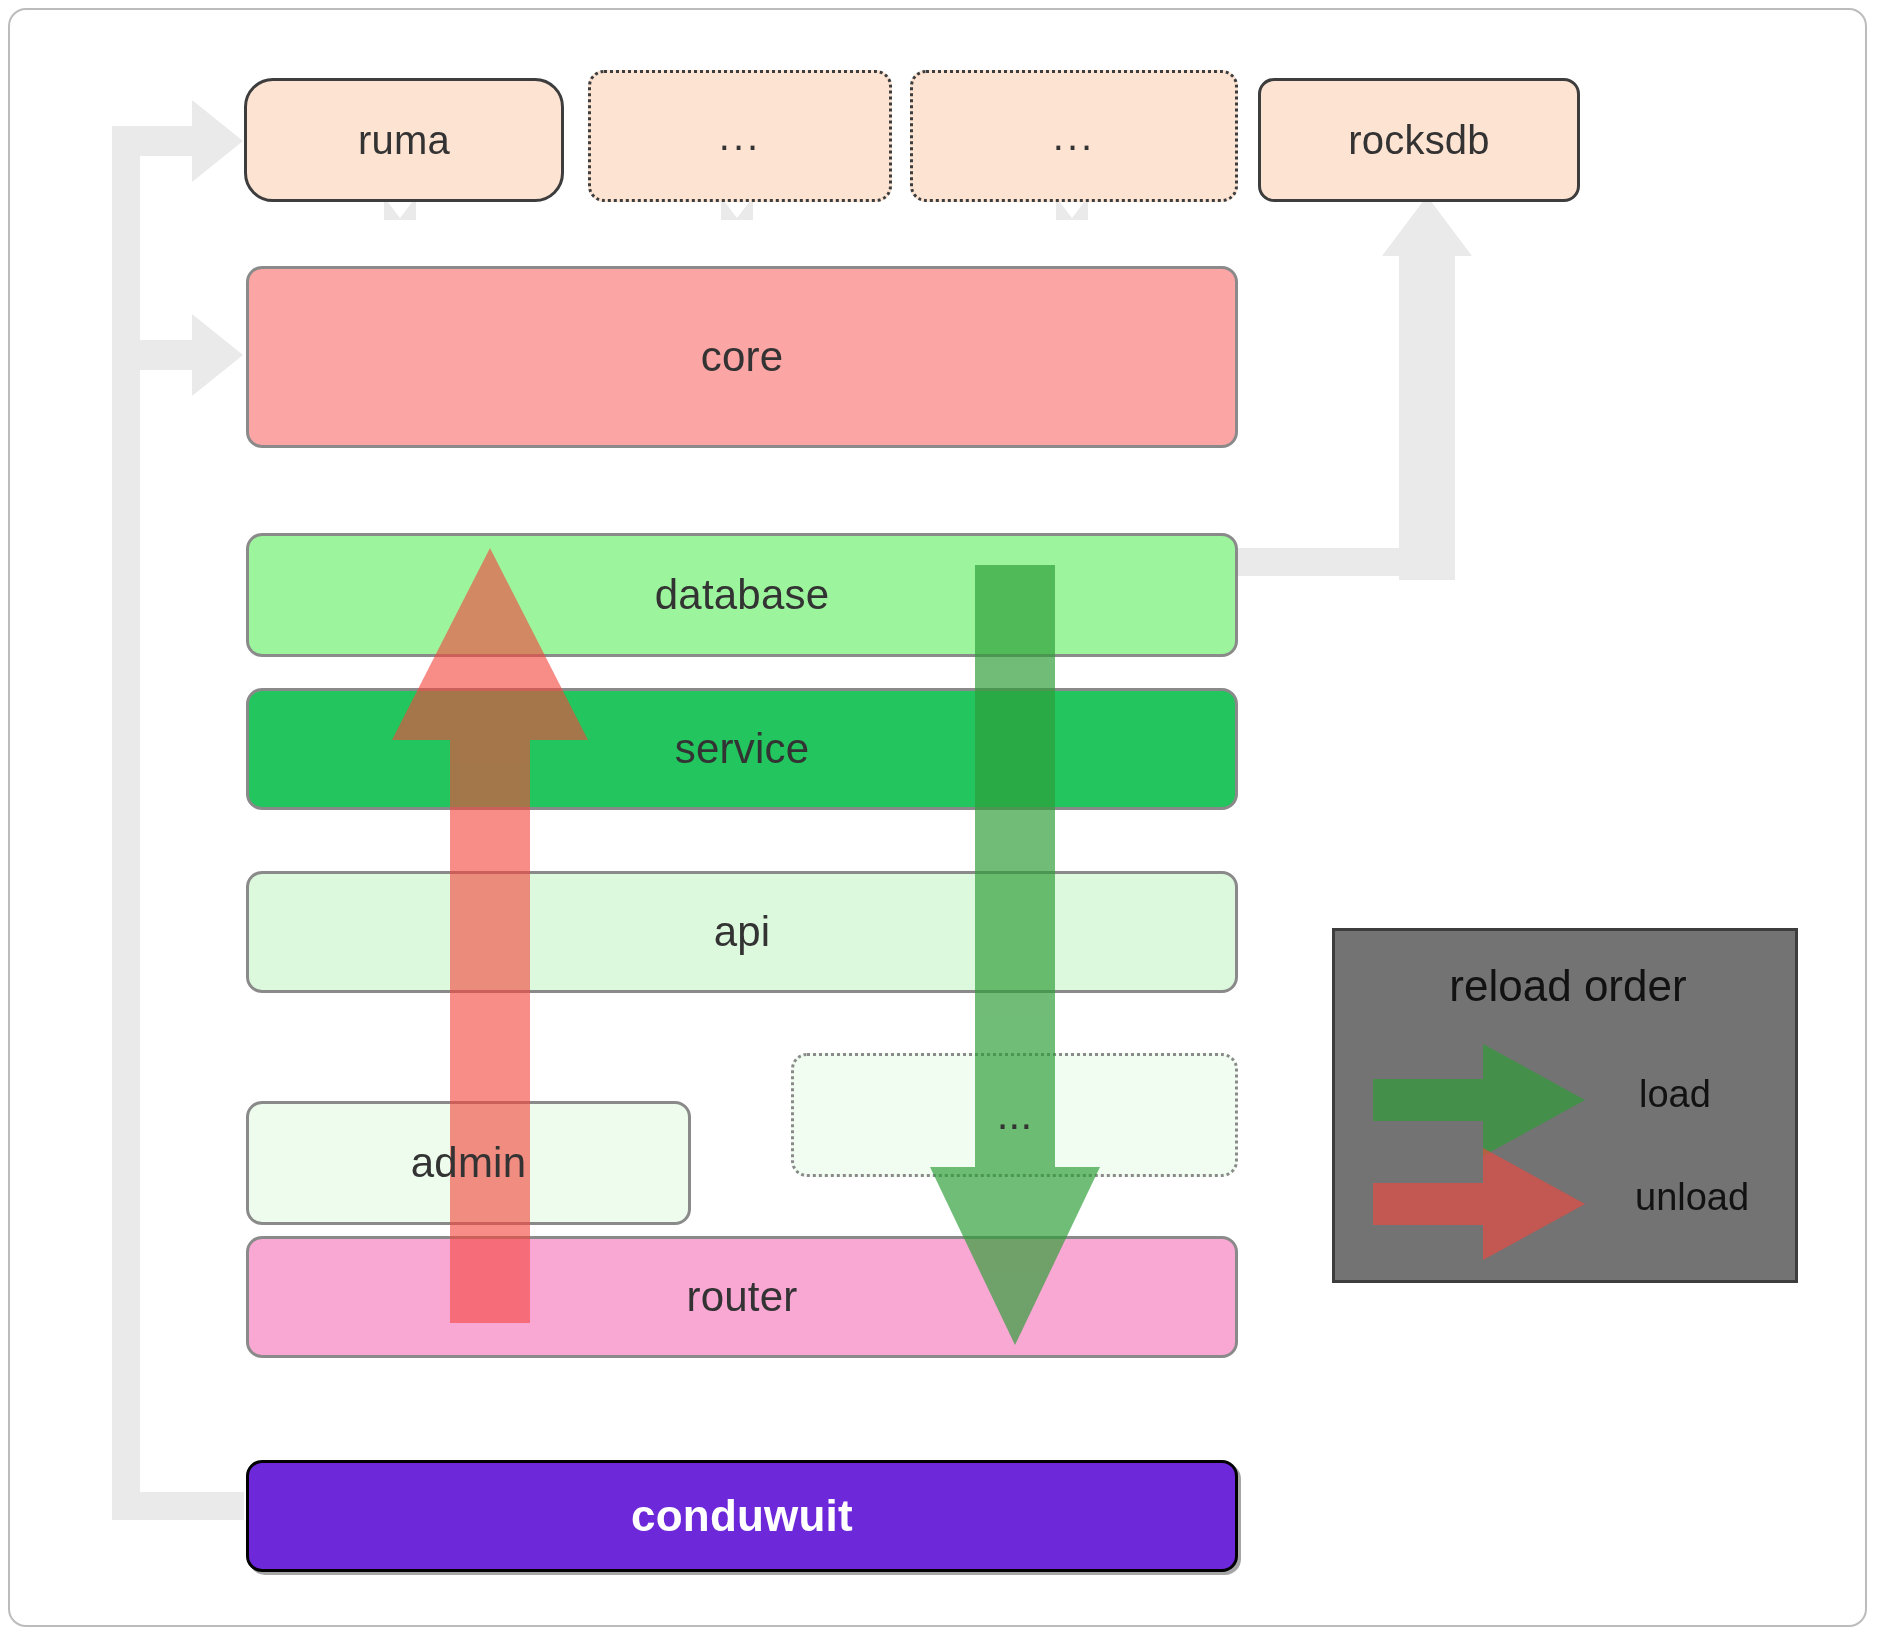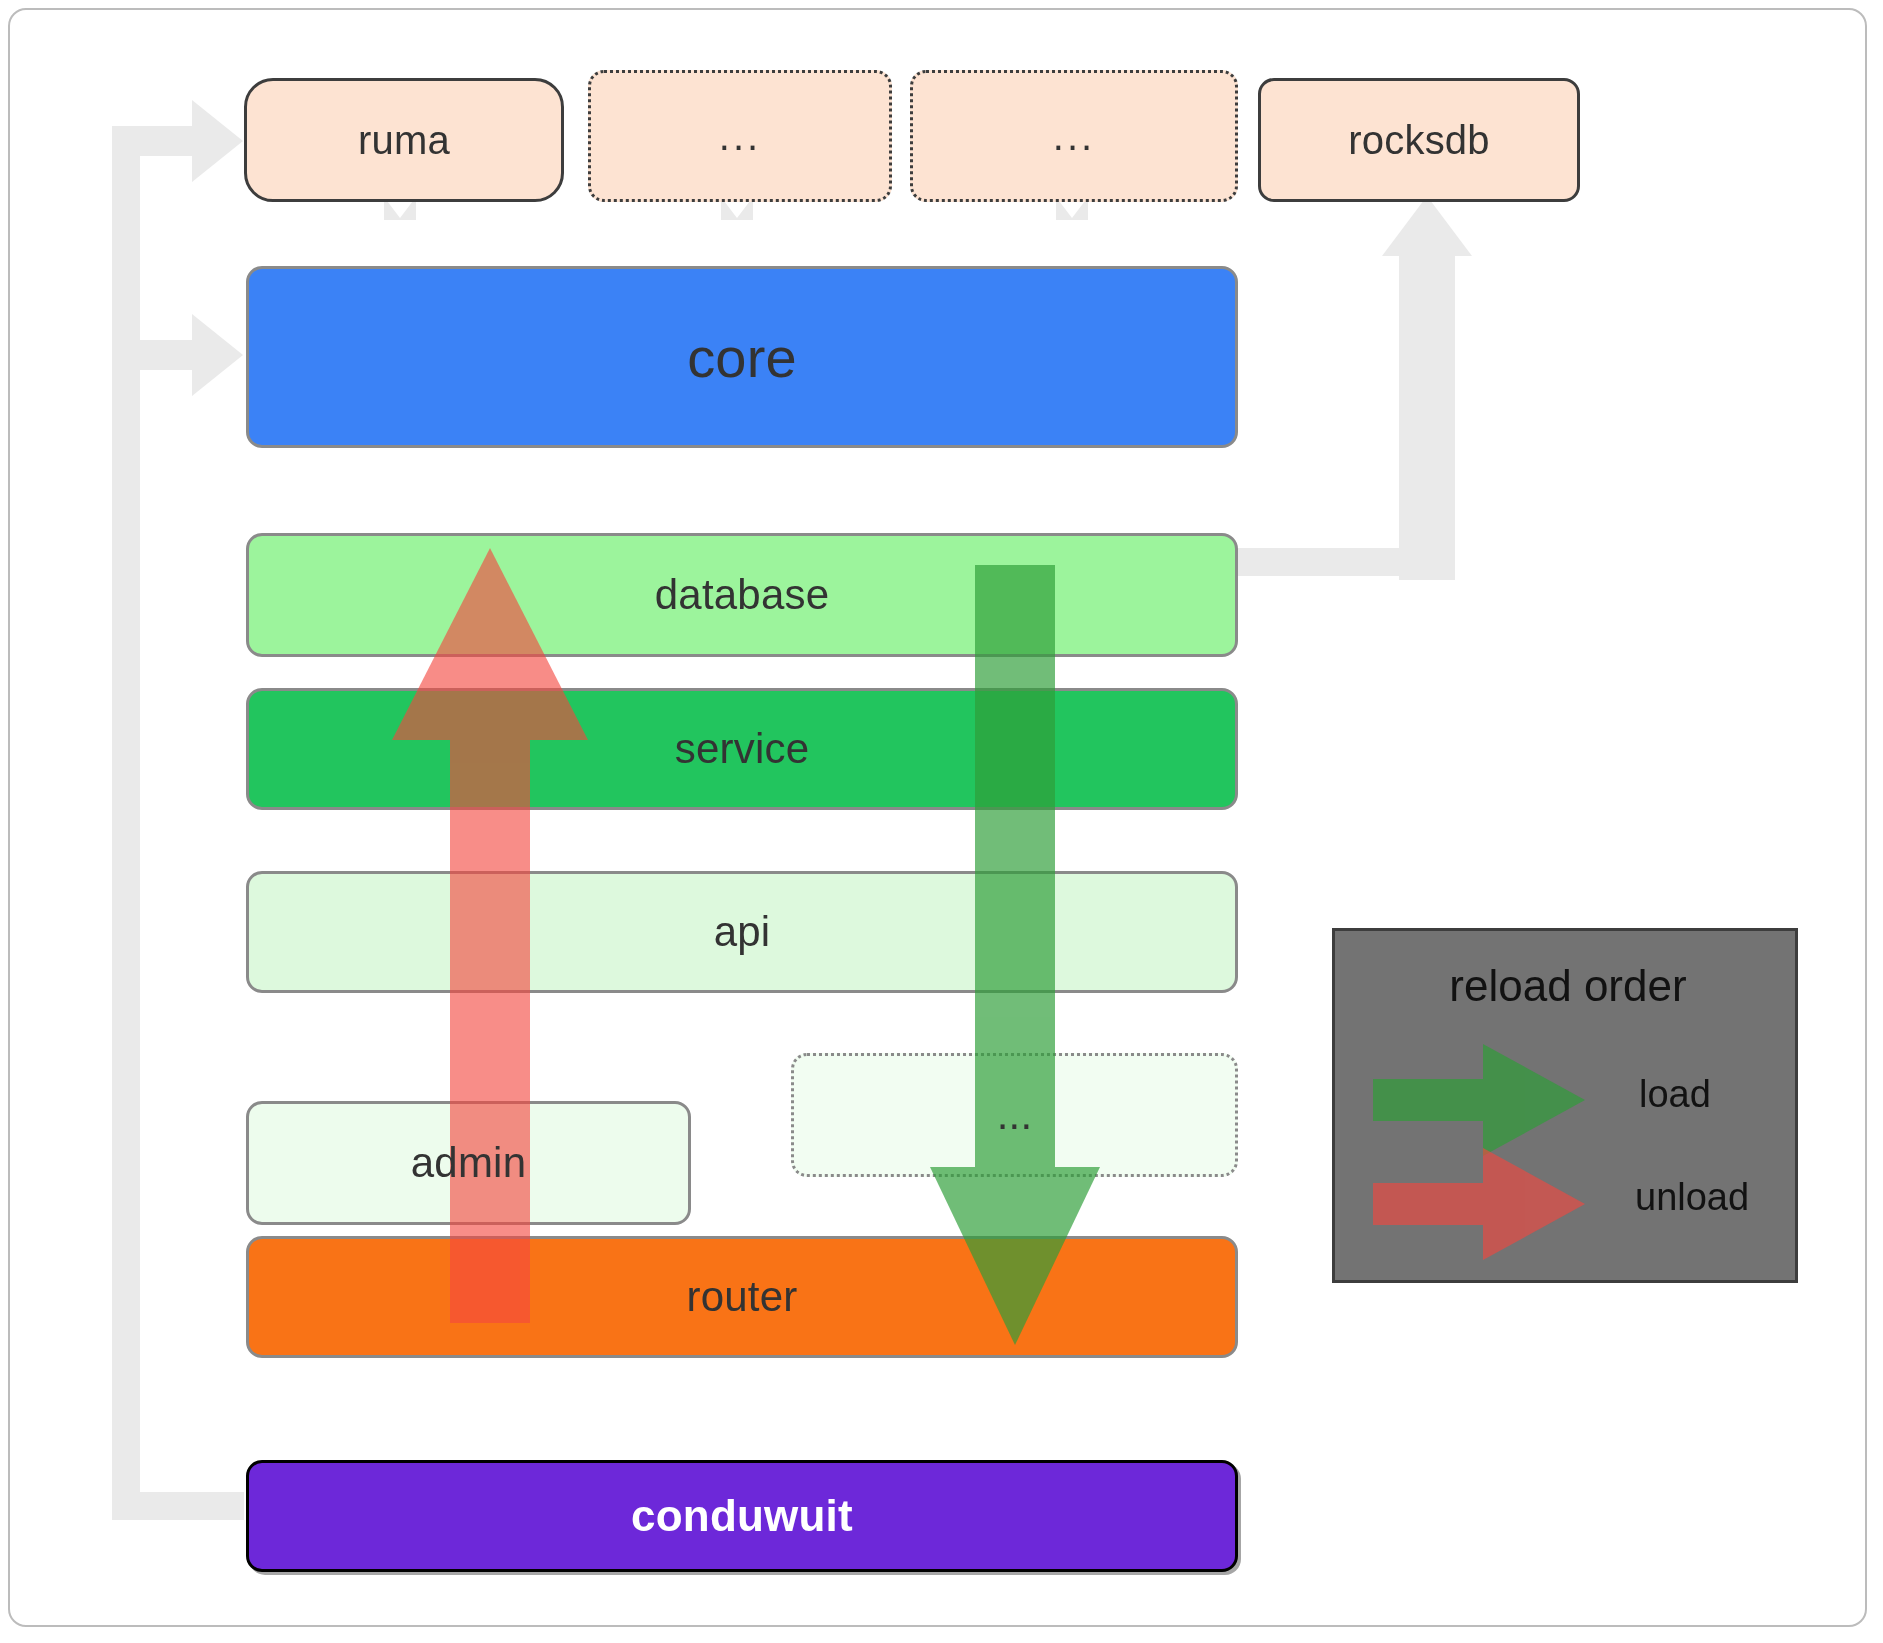--- a/index.html
+++ b/index.html
@@ -57,38 +57,38 @@
     border-radius: 16px;
     font-size: 40px;
   }
   .dep.dotted {
     border: 3px dotted #3d3d3d;
   }
   .dep .dots { letter-spacing: 3px; font-size: 40px; }
 
   
   .core {
-    background: #3b82f6;
+    background: #fca5a5;
     border: 3px solid #8a8a8a;
     border-radius: 16px;
-    font-size: 56px;
+    font-size: 42px;
   }
   
   .layer {
     border: 3px solid #8a8a8a;
     border-radius: 16px;
     font-size: 42px;
   }
   .layer.dotted { border: 3px dotted #8a8a8a; }
   .layer.l-database { background: #9cf49c; margin-top: 28px; }
   .layer.l-service  { background: #22c55e; }
   .layer.l-api      { background: #ddf9dd; }
   .layer.l-admin    { background: #edfced; margin-top: 48px; }
   .layer.l-dots     { background: #f2fdf2; }
-  .layer.l-router   { background: #f97316; }
+  .layer.l-router   { background: #f9a8d4; }
 
   
   .app {
     background: #6d28d9;
     border: 3px solid #000000;
     border-radius: 16px;
     color: #ffffff;
     font-size: 44px;
     font-weight: 700;
     box-shadow: 3px 3px 0 rgba(0,0,0,.35);

